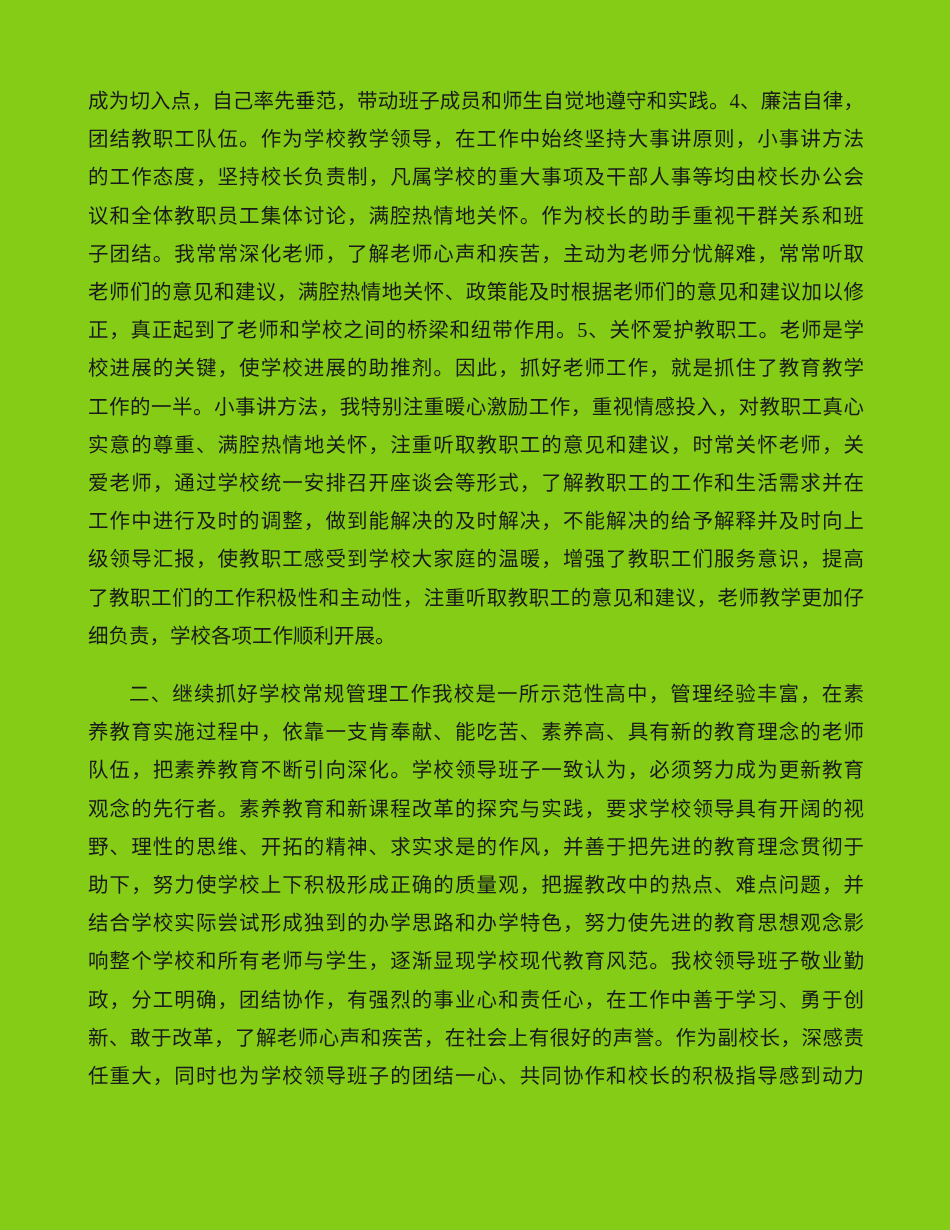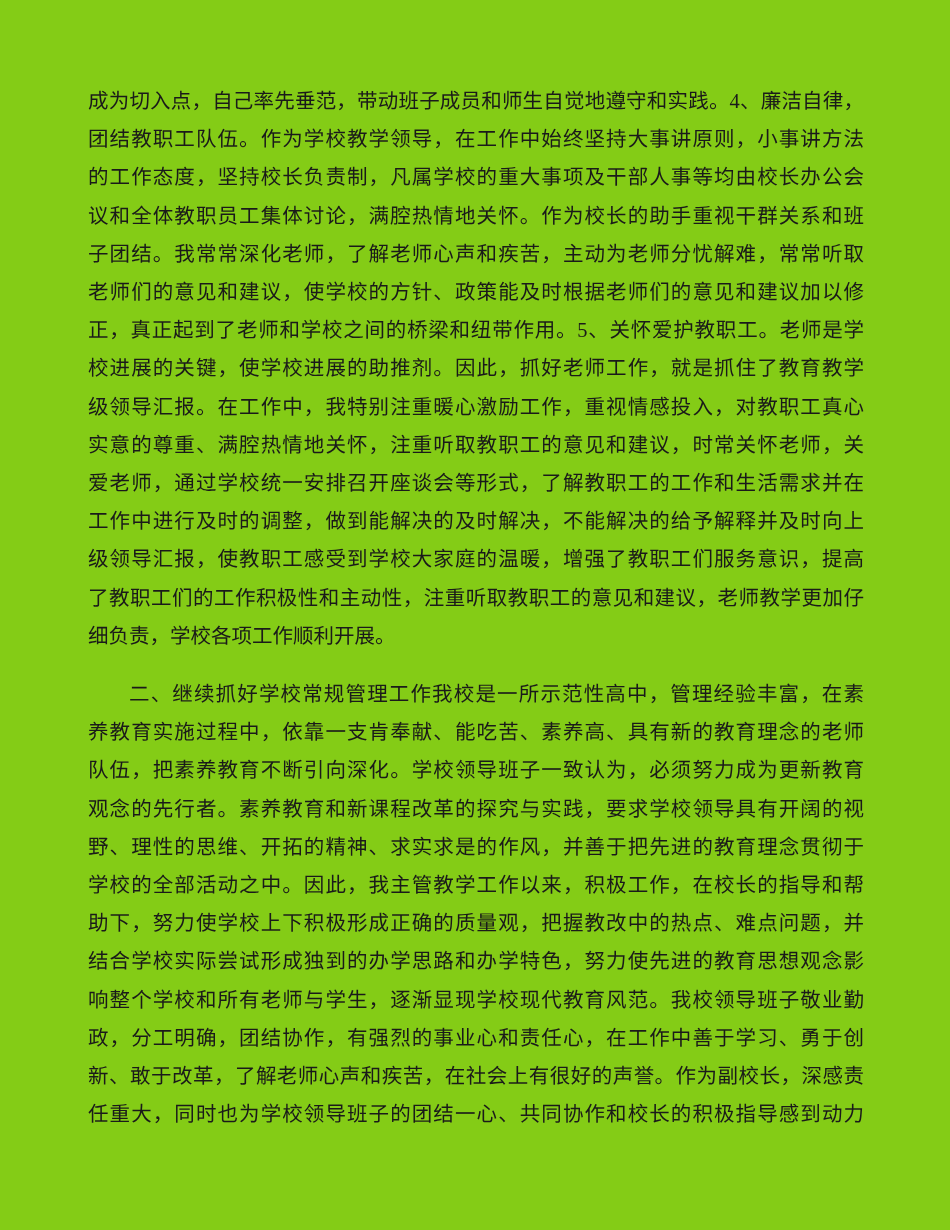--- a/index.html
+++ b/index.html
@@ -48,38 +48,37 @@
 <body>
 
 <div class="page">
   <div class="content">
     <div class="para">
         <div class="line">成为切入点，自己率先垂范，带动班子成员和师生自觉地遵守和实践。4、廉洁自律，</div>
         <div class="line">团结教职工队伍。作为学校教学领导，在工作中始终坚持大事讲原则，小事讲方法</div>
         <div class="line">的工作态度，坚持校长负责制，凡属学校的重大事项及干部人事等均由校长办公会</div>
         <div class="line">议和全体教职员工集体讨论，满腔热情地关怀。作为校长的助手重视干群关系和班</div>
         <div class="line">子团结。我常常深化老师，了解老师心声和疾苦，主动为老师分忧解难，常常听取</div>
-        <div class="line">老师们的意见和建议，使学校的方针、政策能及时根据老师们的意见和建议加以修</div>
+        <div class="line">老师们的意见和建议，满腔热情地关怀、政策能及时根据老师们的意见和建议加以修</div>
         <div class="line">正，真正起到了老师和学校之间的桥梁和纽带作用。5、关怀爱护教职工。老师是学</div>
         <div class="line">校进展的关键，使学校进展的助推剂。因此，抓好老师工作，就是抓住了教育教学</div>
-        <div class="line">级领导汇报。在工作中，我特别注重暖心激励工作，重视情感投入，对教职工真心</div>
+        <div class="line">工作的一半。小事讲方法，我特别注重暖心激励工作，重视情感投入，对教职工真心</div>
         <div class="line">实意的尊重、满腔热情地关怀，注重听取教职工的意见和建议，时常关怀老师，关</div>
         <div class="line">爱老师，通过学校统一安排召开座谈会等形式，了解教职工的工作和生活需求并在</div>
         <div class="line">工作中进行及时的调整，做到能解决的及时解决，不能解决的给予解释并及时向上</div>
         <div class="line">级领导汇报，使教职工感受到学校大家庭的温暖，增强了教职工们服务意识，提高</div>
         <div class="line">了教职工们的工作积极性和主动性，注重听取教职工的意见和建议，老师教学更加仔</div>
         <div class="line end">细负责，学校各项工作顺利开展。</div>
       </div>
     <div class="para">
         <div class="line indent">二、继续抓好学校常规管理工作我校是一所示范性高中，管理经验丰富，在素</div>
         <div class="line">养教育实施过程中，依靠一支肯奉献、能吃苦、素养高、具有新的教育理念的老师</div>
         <div class="line">队伍，把素养教育不断引向深化。学校领导班子一致认为，必须努力成为更新教育</div>
         <div class="line">观念的先行者。素养教育和新课程改革的探究与实践，要求学校领导具有开阔的视</div>
         <div class="line">野、理性的思维、开拓的精神、求实求是的作风，并善于把先进的教育理念贯彻于</div>
-        <div class="line">学校的全部活动之中。因此，我主管教学工作以来，积极工作，在校长的指导和帮</div>
         <div class="line">助下，努力使学校上下积极形成正确的质量观，把握教改中的热点、难点问题，并</div>
         <div class="line">结合学校实际尝试形成独到的办学思路和办学特色，努力使先进的教育思想观念影</div>
         <div class="line">响整个学校和所有老师与学生，逐渐显现学校现代教育风范。我校领导班子敬业勤</div>
         <div class="line">政，分工明确，团结协作，有强烈的事业心和责任心，在工作中善于学习、勇于创</div>
         <div class="line">新、敢于改革，了解老师心声和疾苦，在社会上有很好的声誉。作为副校长，深感责</div>
         <div class="line">任重大，同时也为学校领导班子的团结一心、共同协作和校长的积极指导感到动力</div>
       </div>
   </div>
 </div>
 

